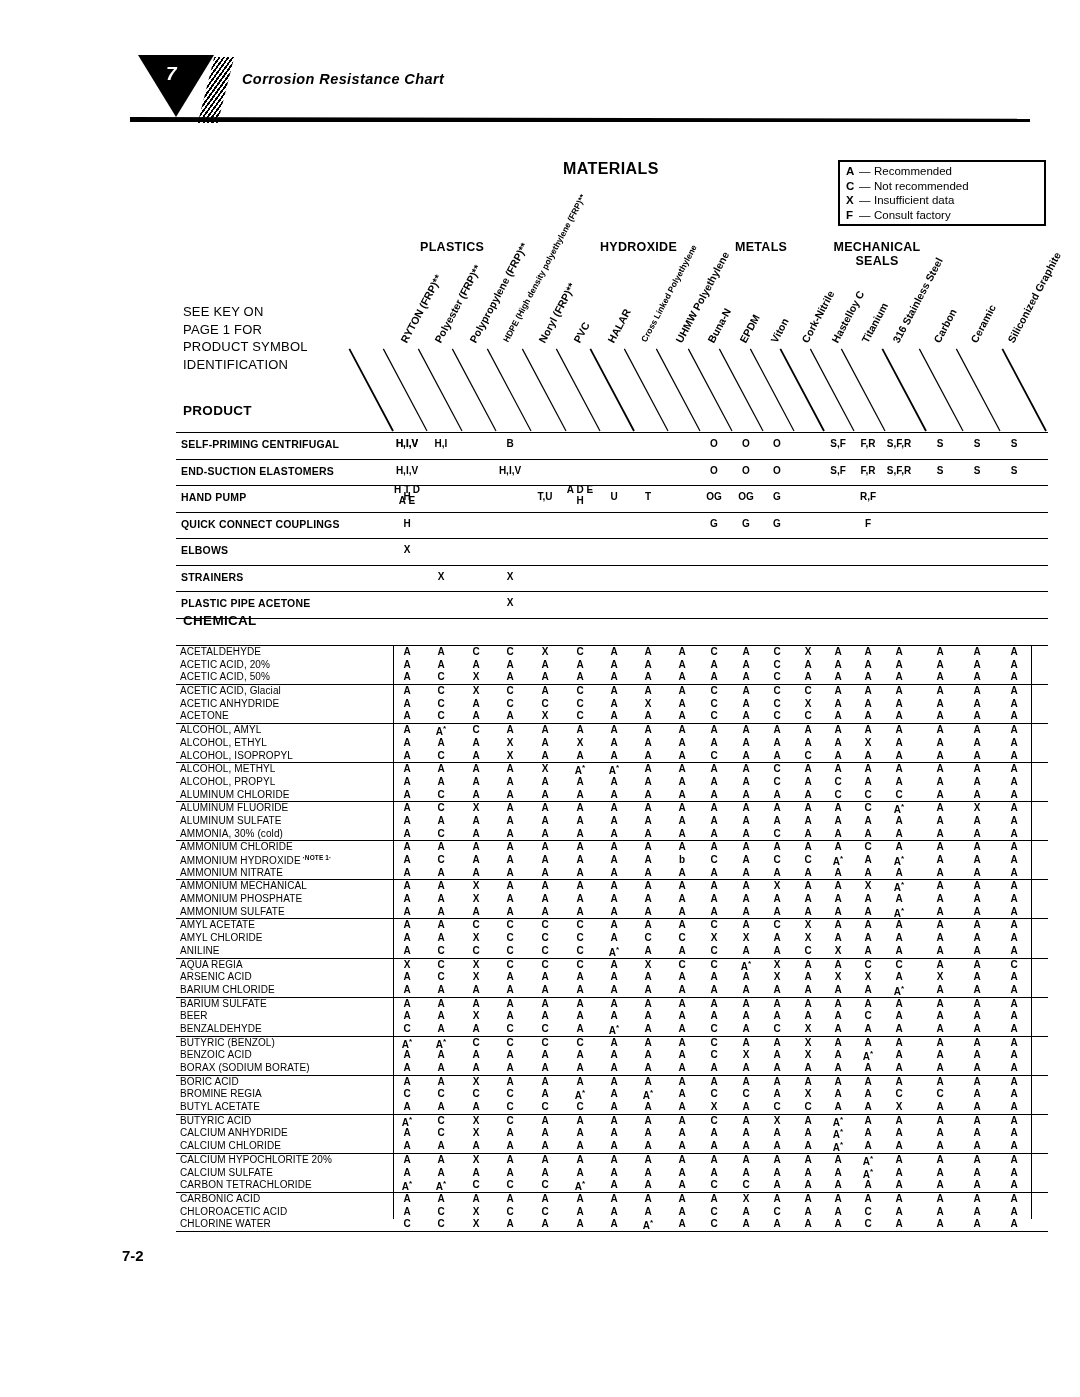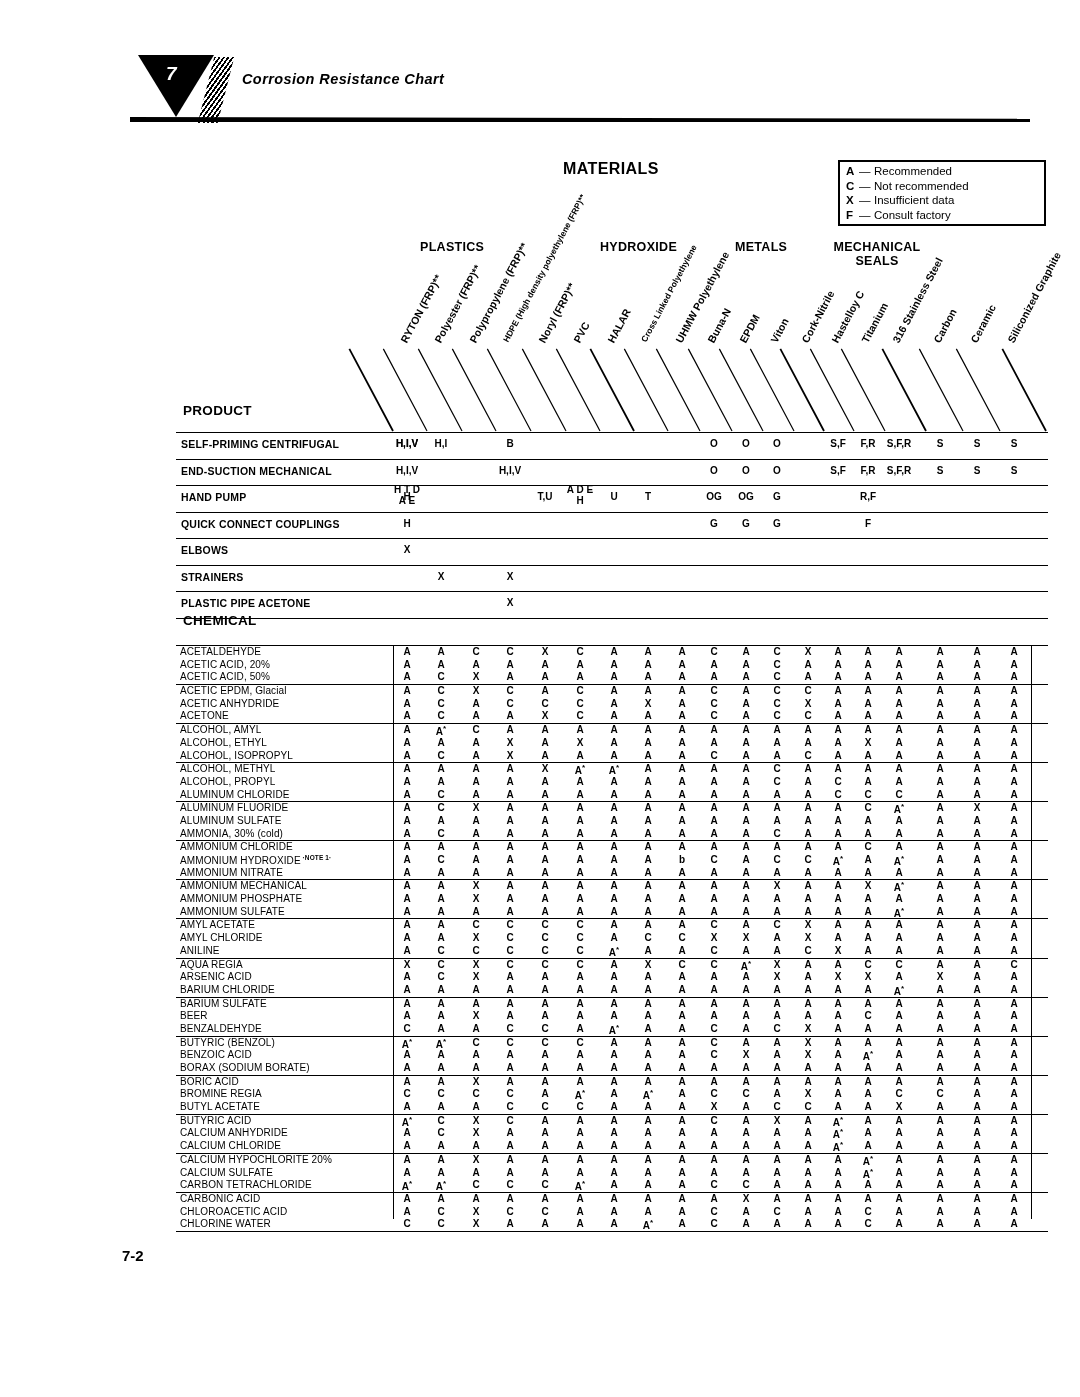--- a/index.html
+++ b/index.html
@@ -114,20 +114,26 @@
     </div>
 
   <div class="grp-title grp-plastics">PLASTICS</div>
   <div class="grp-title grp-elast">HYDROXIDE</div>
   <div class="grp-title grp-metals">METALS</div>
   <div class="grp-title grp-seals" id="seals-title">
       <div>MECHANICAL</div>
       <div>SEALS</div>
     </div>
 
+  <div class="seekey" id="seekey">
+      <div>SEE KEY ON</div>
+      <div>PAGE 1 FOR</div>
+      <div>PRODUCT SYMBOL</div>
+      <div>IDENTIFICATION</div>
+    </div>
 
   <div class="product-hd">PRODUCT</div>
   <div class="chemical-hd">CHEMICAL</div>
 
   <svg class="diag-layer" id="diag-svg">
       <line x1="393" y1="431" x2="349.33914466091215" y2="348.8858738641198" stroke="#000" stroke-width="1.8"></line>
       <line x1="427" y1="431" x2="383.33914466091215" y2="348.8858738641198" stroke="#000" stroke-width="1.2"></line>
       <line x1="462" y1="431" x2="418.33914466091215" y2="348.8858738641198" stroke="#000" stroke-width="1.2"></line>
       <line x1="496" y1="431" x2="452.33914466091215" y2="348.8858738641198" stroke="#000" stroke-width="1.2"></line>
       <line x1="531" y1="431" x2="487.33914466091215" y2="348.8858738641198" stroke="#000" stroke-width="1.2"></line>
@@ -180,21 +186,21 @@
         <div class="pcell" style="left: 548px; width: 44px;">O</div>
         <div class="pcell" style="left: 579px; width: 44px;">O</div>
         <div class="pcell" style="left: 640px; width: 44px;">S,F</div>
         <div class="pcell" style="left: 670px; width: 44px;">F,R</div>
         <div class="pcell" style="left: 701px; width: 44px;">S,F,R</div>
         <div class="pcell" style="left: 742px; width: 44px;">S</div>
         <div class="pcell" style="left: 779px; width: 44px;">S</div>
         <div class="pcell" style="left: 816px; width: 44px;">S</div>
       </div>
       <div class="prow">
-        <div class="plabel">END-SUCTION MECHANICAL</div>
+        <div class="plabel">END-SUCTION ELASTOMERS</div>
         <div class="pcell" style="left: 209px; width: 44px;">H,I,V</div>
         <div class="pcell" style="left: 312px; width: 44px;">H,I,V</div>
         <div class="pcell" style="left: 516px; width: 44px;">O</div>
         <div class="pcell" style="left: 548px; width: 44px;">O</div>
         <div class="pcell" style="left: 579px; width: 44px;">O</div>
         <div class="pcell" style="left: 640px; width: 44px;">S,F</div>
         <div class="pcell" style="left: 670px; width: 44px;">F,R</div>
         <div class="pcell" style="left: 701px; width: 44px;">S,F,R</div>
         <div class="pcell" style="left: 742px; width: 44px;">S</div>
         <div class="pcell" style="left: 779px; width: 44px;">S</div>
@@ -307,21 +313,21 @@
           <div class="cval" style="left: 655px;">A</div>
           <div class="cval" style="left: 685px;">A</div>
           <div class="cval" style="left: 716px;">A</div>
           <div class="cval" style="left: 757px;">A</div>
           <div class="cval" style="left: 794px;">A</div>
           <div class="cval" style="left: 831px;">A</div>
         </div>
       </div>
       <div class="cgroup">
         <div class="crow">
-          <div class="cname">ACETIC EPDM, Glacial</div>
+          <div class="cname">ACETIC ACID, Glacial</div>
           <div class="cval" style="left: 224px;">A</div>
           <div class="cval" style="left: 258px;">C</div>
           <div class="cval" style="left: 293px;">X</div>
           <div class="cval" style="left: 327px;">C</div>
           <div class="cval" style="left: 362px;">A</div>
           <div class="cval" style="left: 397px;">C</div>
           <div class="cval" style="left: 431px;">A</div>
           <div class="cval" style="left: 465px;">A</div>
           <div class="cval" style="left: 499px;">A</div>
           <div class="cval" style="left: 531px;">C</div>

